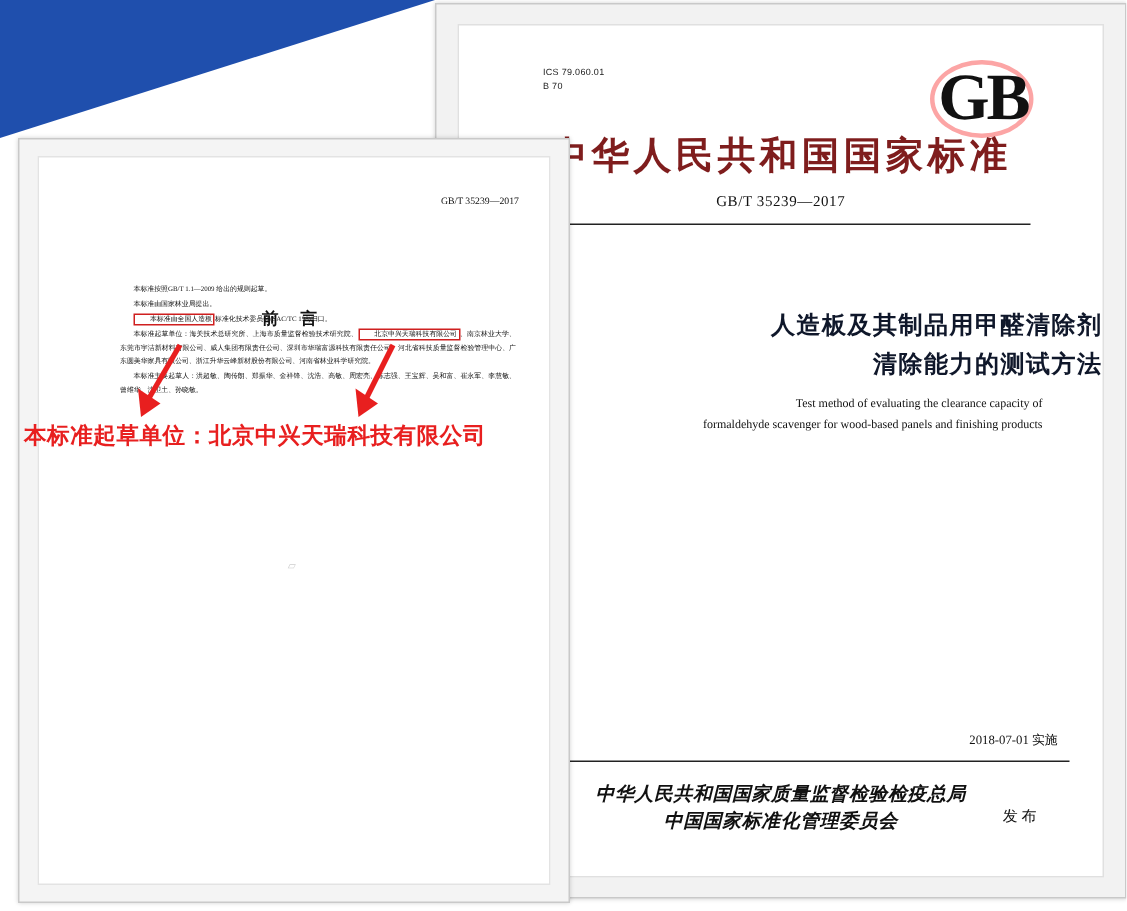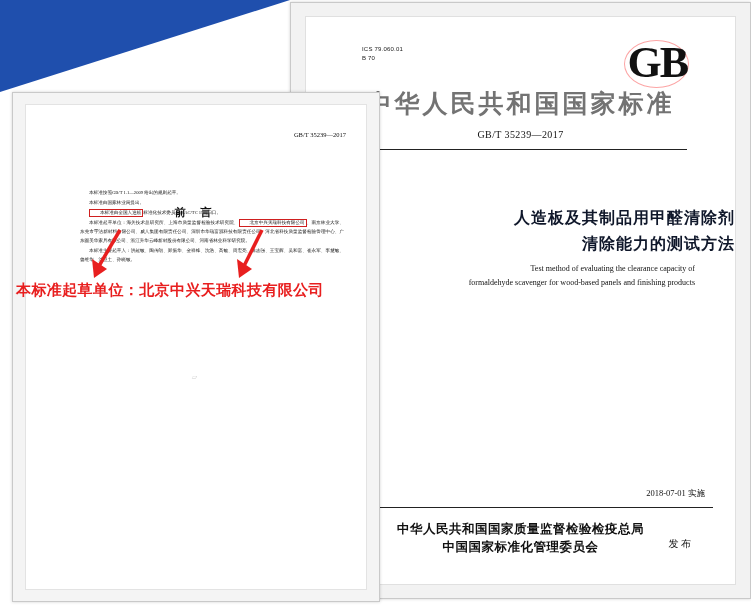--- a/index.html
+++ b/index.html
@@ -61,33 +61,33 @@
     right: 46px; top: 23px;
     font-size: 44px;
     font-weight: bold;
     font-family: "Liberation Serif", serif;
     letter-spacing: -2px;
     color: #111;
     line-height: 1;
   }
   .gb-logo .circ {
     display: inline-block;
-    border: 1px solid #fca5a5;
+    border: 3px solid #fca5a5;
     border-radius: 50%;
     padding: 0 1px 2px 2px;
   }
   .cover-title-cn {
     position: absolute;
     left: 0; right: 0; top: 70px;
     text-align: center;
     font-family: "Liberation Serif", serif;
     font-size: 25px;
     font-weight: bold;
     letter-spacing: 3px;
-    color: #737373;
+    color: #7f1d1d;
   }
   .cover-stdno {
     position: absolute;
     left: 0; right: 0; top: 112px;
     text-align: center;
     font-size: 10px;
     font-family: "Liberation Serif", serif;
     color: #111;
     letter-spacing: .4px;
   }
@@ -141,20 +141,21 @@
   .cover-issuer {
     position: absolute;
     left: 0; right: 0; bottom: 28px;
     text-align: center;
     font-family: "Liberation Serif", serif;
     font-size: 12.5px;
     font-weight: bold;
     line-height: 1.45;
     letter-spacing: .5px;
     color: #111;
+    font-style: italic;
   }
   .cover-issue-word {
     position: absolute;
     right: 44px; bottom: 33px;
     font-size: 10px;
     font-family: "Liberation Serif", serif;
     color: #111;
   }
 
   

